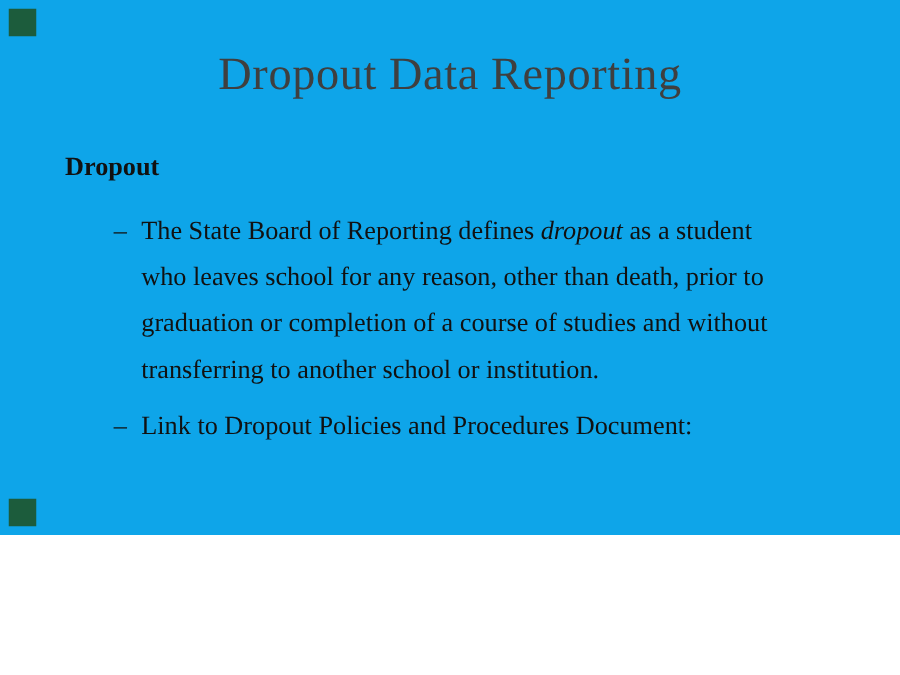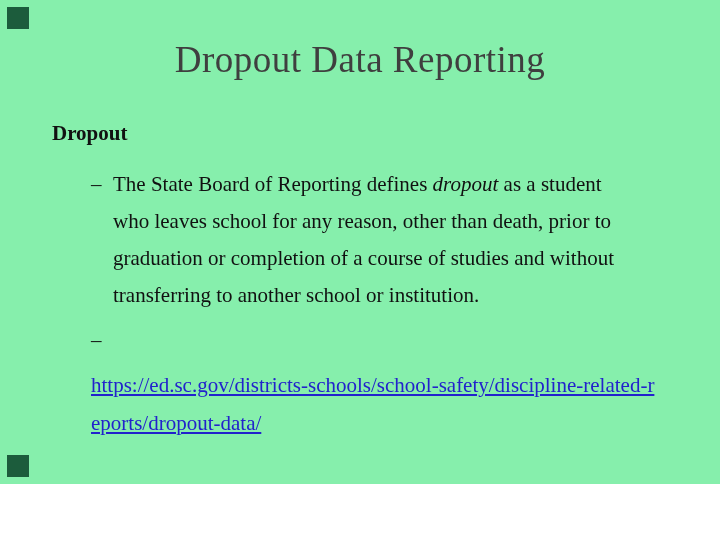--- a/index.html
+++ b/index.html
@@ -3,22 +3,22 @@
 <meta charset="utf-8">
 <style>
   html, body {
     margin: 0;
     padding: 0;
     background: #ffffff;
   }
   .slide {
     position: relative;
     width: 720px;
-    height: 484px;
-    background: #86efac;
+    height: 428px;
+    background: #0ea5e9;
     overflow: hidden;
     font-family: "Liberation Serif", "DejaVu Serif", serif;
     color: #111111;
   }
   .corner-accent {
     position: absolute;
     width: 22px;
     height: 22px;
     background: #1c5c3c;
   }
@@ -96,21 +96,19 @@
 
     <div class="heading">Dropout</div>
 
     <div class="bullet-item">
       <span class="bullet-dash">–</span>
       <span class="bullet-text"><span>The State Board of Reporting defines </span><span class="italic">dropout</span><span> as a student who leaves school for any reason, other than death, prior to graduation or completion of a course of studies and without transferring to another school or institution.</span></span>
     </div>
 
     <div class="bullet-item second">
       <span class="bullet-dash">–</span>
+      <span class="bullet-text">Link to Dropout Policies and Procedures Document:</span>
     </div>
 
-    <div class="link-block">
-      <a class="doc-link">https://ed.sc.gov/districts-schools/school-safety/discipline-related-reports/dropout-data/</a>
-    </div>
 
   </div>
 
 </div>
 
 </body></html>

